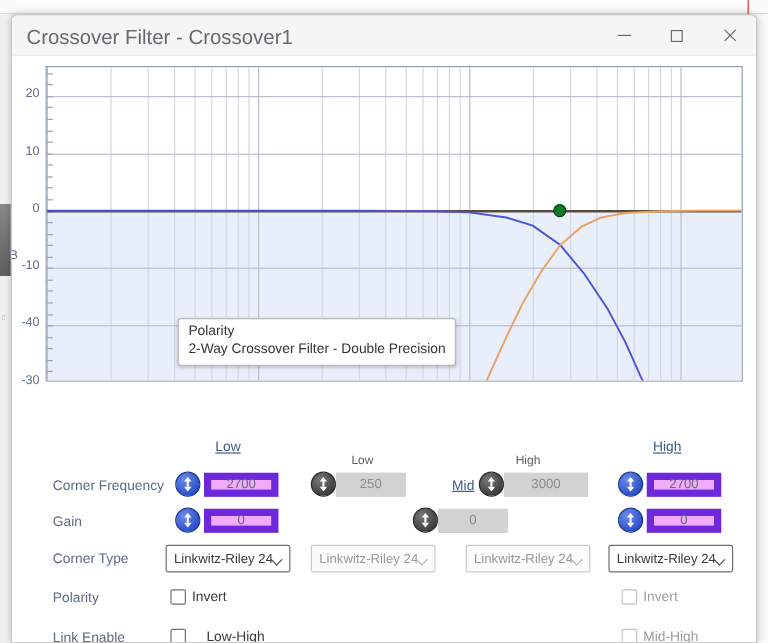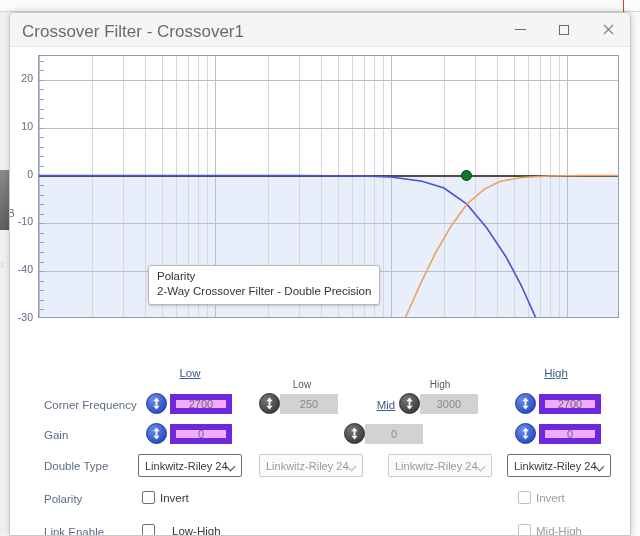--- a/index.html
+++ b/index.html
@@ -350,21 +350,21 @@
     </div>
     <div class="numfield off" style="left:270px;top:47px;width:58px;">250</div>
 
     <div class="spin off" style="left:389px;top:46px;">
       <svg width="11" height="13" viewBox="0 0 11 13">
         <polygon points="5.5,0.5 8.6,4.3 2.4,4.3" fill="#ffffff"></polygon>
         <rect x="4.6" y="4.0" width="1.8" height="4.6" fill="#ffffff"></rect>
         <polygon points="5.5,12.5 8.6,8.7 2.4,8.7" fill="#ffffff"></polygon>
       </svg>
     </div>
-    <div class="numfield off" style="left:410px;top:47px;width:58px;">3000</div>
+    <div class="numfield off" style="left:410px;top:47px;width:70px;">3000</div>
 
     <div class="spin" style="left:505px;top:46px;">
       <svg width="11" height="13" viewBox="0 0 11 13">
         <polygon points="5.5,0.5 8.6,4.3 2.4,4.3" fill="#ffffff"></polygon>
         <rect x="4.6" y="4.0" width="1.8" height="4.6" fill="#ffffff"></rect>
         <polygon points="5.5,12.5 8.6,8.7 2.4,8.7" fill="#ffffff"></polygon>
       </svg>
     </div>
     <div class="numfield" style="left:529px;top:47px;width:62px;">2700</div>
 
@@ -390,21 +390,21 @@
 
     <div class="spin" style="left:505px;top:76px;">
       <svg width="11" height="13" viewBox="0 0 11 13">
         <polygon points="5.5,0.5 8.6,4.3 2.4,4.3" fill="#ffffff"></polygon>
         <rect x="4.6" y="4.0" width="1.8" height="4.6" fill="#ffffff"></rect>
         <polygon points="5.5,12.5 8.6,8.7 2.4,8.7" fill="#ffffff"></polygon>
       </svg>
     </div>
     <div class="numfield" style="left:529px;top:77px;width:62px;">0</div>
 
-    <div class="rowlabel" style="left:34px;top:113px;">Double Type</div>
+    <div class="rowlabel" style="left:34px;top:113px;">Corner Type</div>
 
     <div class="ddl" style="left:128px;top:107px;width:104px;">
       <span>Linkwitz-Riley 24</span>
       <span class="cv"></span>
     </div>
     <div class="ddl off" style="left:249px;top:107px;width:104px;">
       <span>Linkwitz-Riley 24</span>
       <span class="cv"></span>
     </div>
     <div class="ddl off" style="left:378px;top:107px;width:104px;">

